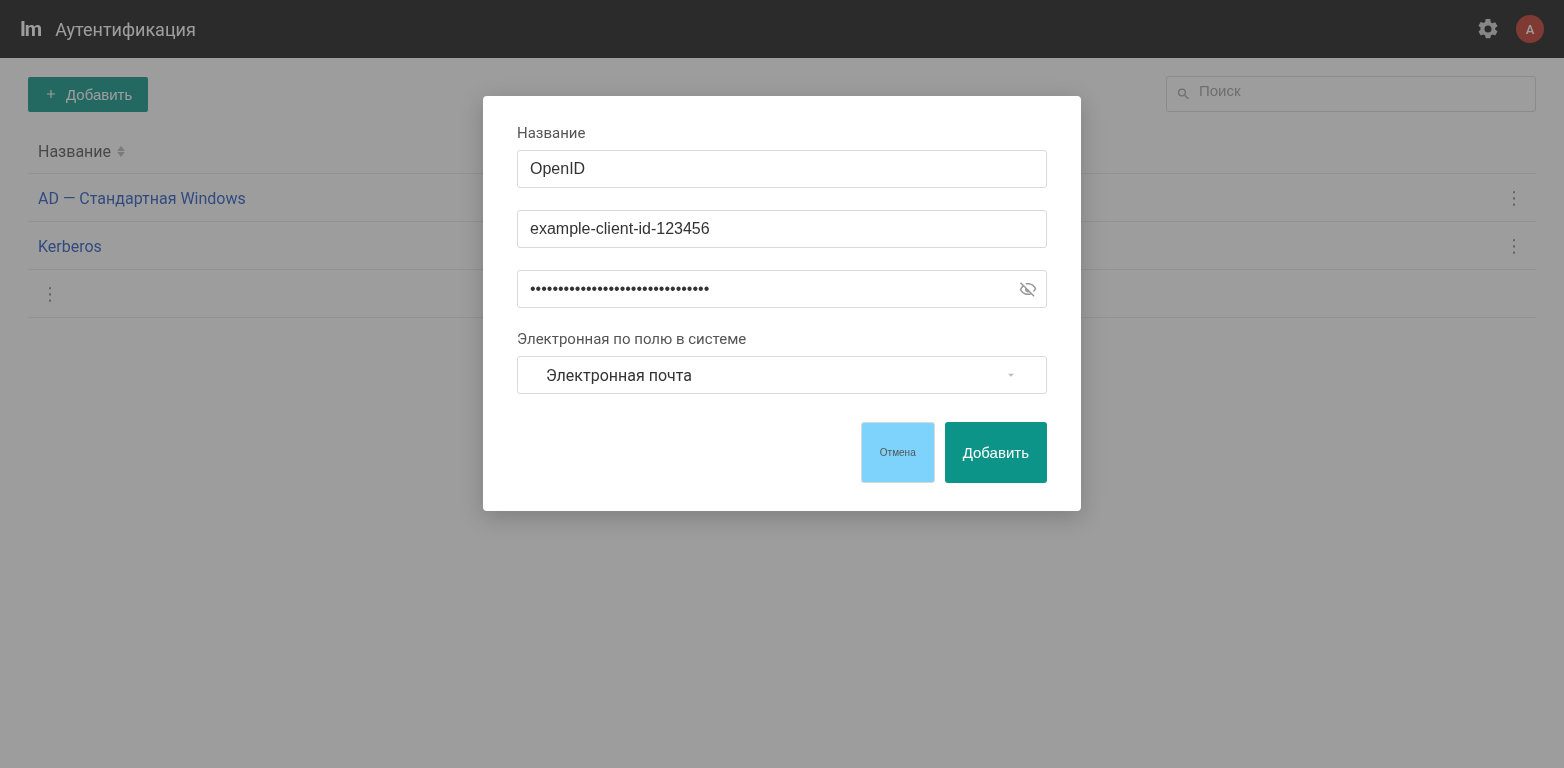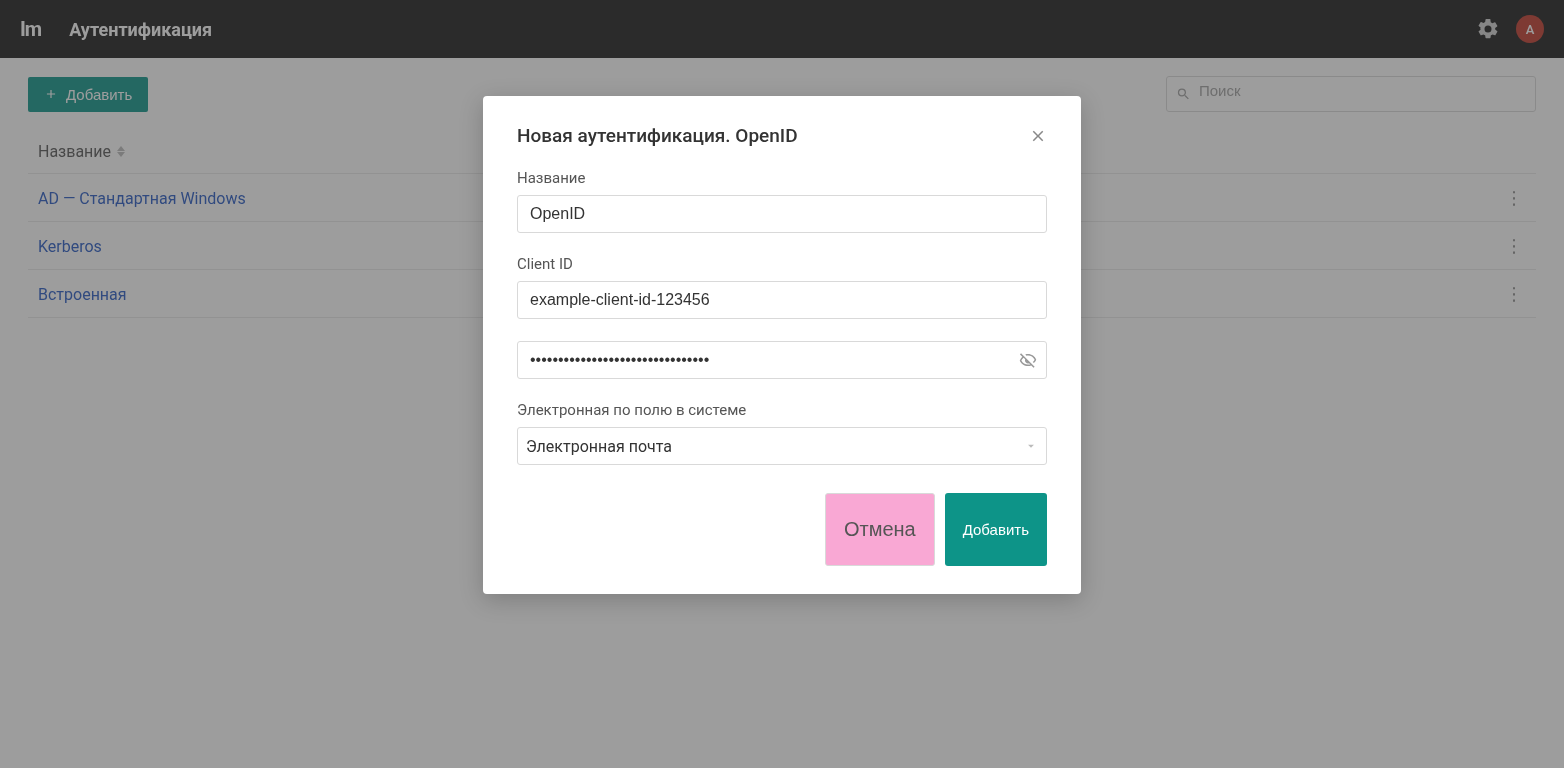--- a/index.html
+++ b/index.html
@@ -1,19 +1,19 @@
 <!DOCTYPE html>
 <html><head>
   <meta charset="utf-8">
   <style>
     *{box-sizing:border-box;margin:0;padding:0}
     body{font-family:-apple-system,BlinkMacSystemFont,"Segoe UI",Roboto,sans-serif;background:#fff;width:1564px;height:768px;overflow:hidden;position:relative}
     .topbar{height:58px;background:#1a1a1a;display:flex;align-items:center;padding:0 20px;color:#fff}
-    .logo{font-weight:700;font-size:20px;letter-spacing:-1px;margin-right:28px}
-    .page-title{font-size:18px;font-weight:700}
+    .logo{font-weight:700;font-size:20px;letter-spacing:-1px;margin-right:14px}
+    .page-title{font-size:18px;font-weight:400}
     .topbar-spacer{flex:1}
     .gear{width:24px;height:24px;fill:#d0d0d0;margin-right:16px;cursor:pointer}
     .avatar{width:28px;height:28px;border-radius:50%;background:#c0392b;display:flex;align-items:center;justify-content:center;font-size:13px;font-weight:500;cursor:pointer}
     .content{padding:18px 28px}
     .toolbar{display:flex;align-items:center;margin-bottom:18px}
     .add-btn{background:#0d9488;color:#fff;border:none;padding:9px 16px;font-size:15px;display:flex;align-items:center;gap:8px;cursor:pointer;border-radius:2px}
     .add-btn svg{width:14px;height:14px;fill:#fff}
     .toolbar-spacer{flex:1}
     .search-wrap{position:relative;width:370px}
     .search-input{width:100%;height:36px;background:#fff;border:1px solid #d9d9d9;border-radius:3px;padding:0 12px 7px 32px;font-size:15px;color:#4d7c0f}
@@ -33,24 +33,24 @@
     .dialog{width:598px;background:#fff;border-radius:4px;padding:28px 34px 28px;box-shadow:0 6px 24px rgba(0,0,0,.2)}
     .dlg-head{display:flex;align-items:center;margin-bottom:22px}
     .dlg-title{font-size:19px;font-weight:500;color:#333;flex:1}
     .close-x{width:18px;height:18px;cursor:pointer;fill:#888}
     .field{margin-bottom:22px}
     .flabel{display:block;font-size:15px;color:#555;margin-bottom:8px}
     .finput{width:100%;height:38px;border:1px solid #d9d9d9;border-radius:3px;padding:0 12px;font-size:16px;color:#333}
     .fpass-wrap{position:relative}
     .fpass-wrap .finput{padding-right:40px}
     .eye{position:absolute;right:10px;top:50%;transform:translateY(-50%);width:18px;height:18px;fill:#999;cursor:pointer}
-    .fselect{width:100%;height:38px;border:1px solid #d9d9d9;border-radius:3px;padding:0 8px;font-size:16px;color:#333;display:flex;align-items:center;justify-content:space-between;cursor:pointer}
+    .fselect{width:100%;height:38px;border:1px solid #d9d9d9;border-radius:3px;padding:0 28px;font-size:16px;color:#333;display:flex;align-items:center;justify-content:space-between;cursor:pointer}
     .chev{width:14px;height:14px;fill:#bbb}
     .dlg-foot{display:flex;justify-content:flex-end;gap:10px;margin-top:28px}
-    .btn-sec{background:#f9a8d4;border:1px solid #d9d9d9;color:#555;padding:24px 18px;font-size:20px;border-radius:3px;cursor:pointer}
+    .btn-sec{background:#7dd3fc;border:1px solid #d9d9d9;color:#555;padding:24px 18px;font-size:10px;border-radius:3px;cursor:pointer}
     .btn-pri{background:#0d9488;border:none;color:#fff;padding:8px 18px;font-size:15px;border-radius:3px;cursor:pointer}
   </style>
 </head>
 <body>
 
 <div class="topbar">
   <div class="logo">Im</div>
   <div class="page-title">Аутентификация</div>
   <div class="topbar-spacer"></div>
   <svg class="gear" viewBox="0 0 24 24">
@@ -88,43 +88,35 @@
     </div>
     <div class="trow">
       <div class="tcell">AD — Стандартная Windows</div>
       <div class="row-actions">⋮</div>
     </div>
     <div class="trow">
       <div class="tcell">Kerberos</div>
       <div class="row-actions">⋮</div>
     </div>
     <div class="trow">
-      <div class="tcell">Встроенная</div>
       <div class="row-actions">⋮</div>
     </div>
   </div>
 </div>
 
 <div class="overlay">
   <div class="dialog">
-    <div class="dlg-head">
-      <div class="dlg-title">Новая аутентификация. OpenID</div>
-      <svg class="close-x" viewBox="0 0 24 24">
-          <path d="M19 6.41 17.59 5 12 10.59 6.41 5 5 6.41 10.59 12 5 17.59 6.41 19 12 13.41 17.59 19 19 17.59 13.41 12z"></path>
-        </svg>
-    </div>
 
     <div class="field">
       <label class="flabel">Название</label>
       <input class="finput" value="OpenID" style="">
     </div>
 
 
     <div class="field">
-      <label class="flabel">Client ID</label>
       <input class="finput" value="example-client-id-123456" style="">
     </div>
 
     <div class="field">
       <div class="fpass-wrap">
         <input class="finput" value="••••••••••••••••••••••••••••••••" style="">
         <svg class="eye" viewBox="0 0 24 24">
             <path d="M12 6c3.79 0 7.17 2.13 8.82 5.5-.59 1.22-1.42 2.27-2.41 3.12l1.42 1.42C21.27 14.74 22.31 13.22 23 11.5 21.27 7.11 17 4 12 4c-1.27 0-2.49.2-3.64.57l1.65 1.65C10.66 6.09 11.32 6 12 6zM2.71 3.16 1.29 4.57l3.14 3.14C2.97 9.02 1.81 10.63 1 12.5 2.73 16.89 7 20 12 20c1.52 0 2.97-.3 4.31-.82l3.12 3.12 1.41-1.41L2.71 3.16zM12 18c-3.79 0-7.17-2.13-8.82-5.5.7-1.43 1.72-2.61 2.93-3.53l2.17 2.17c-.18.44-.28.93-.28 1.36 0 2.21 1.79 4 4 4 .43 0 .92-.1 1.36-.28l1.66 1.66C13.93 17.88 12.98 18 12 18z"></path>
           </svg>
       </div>

